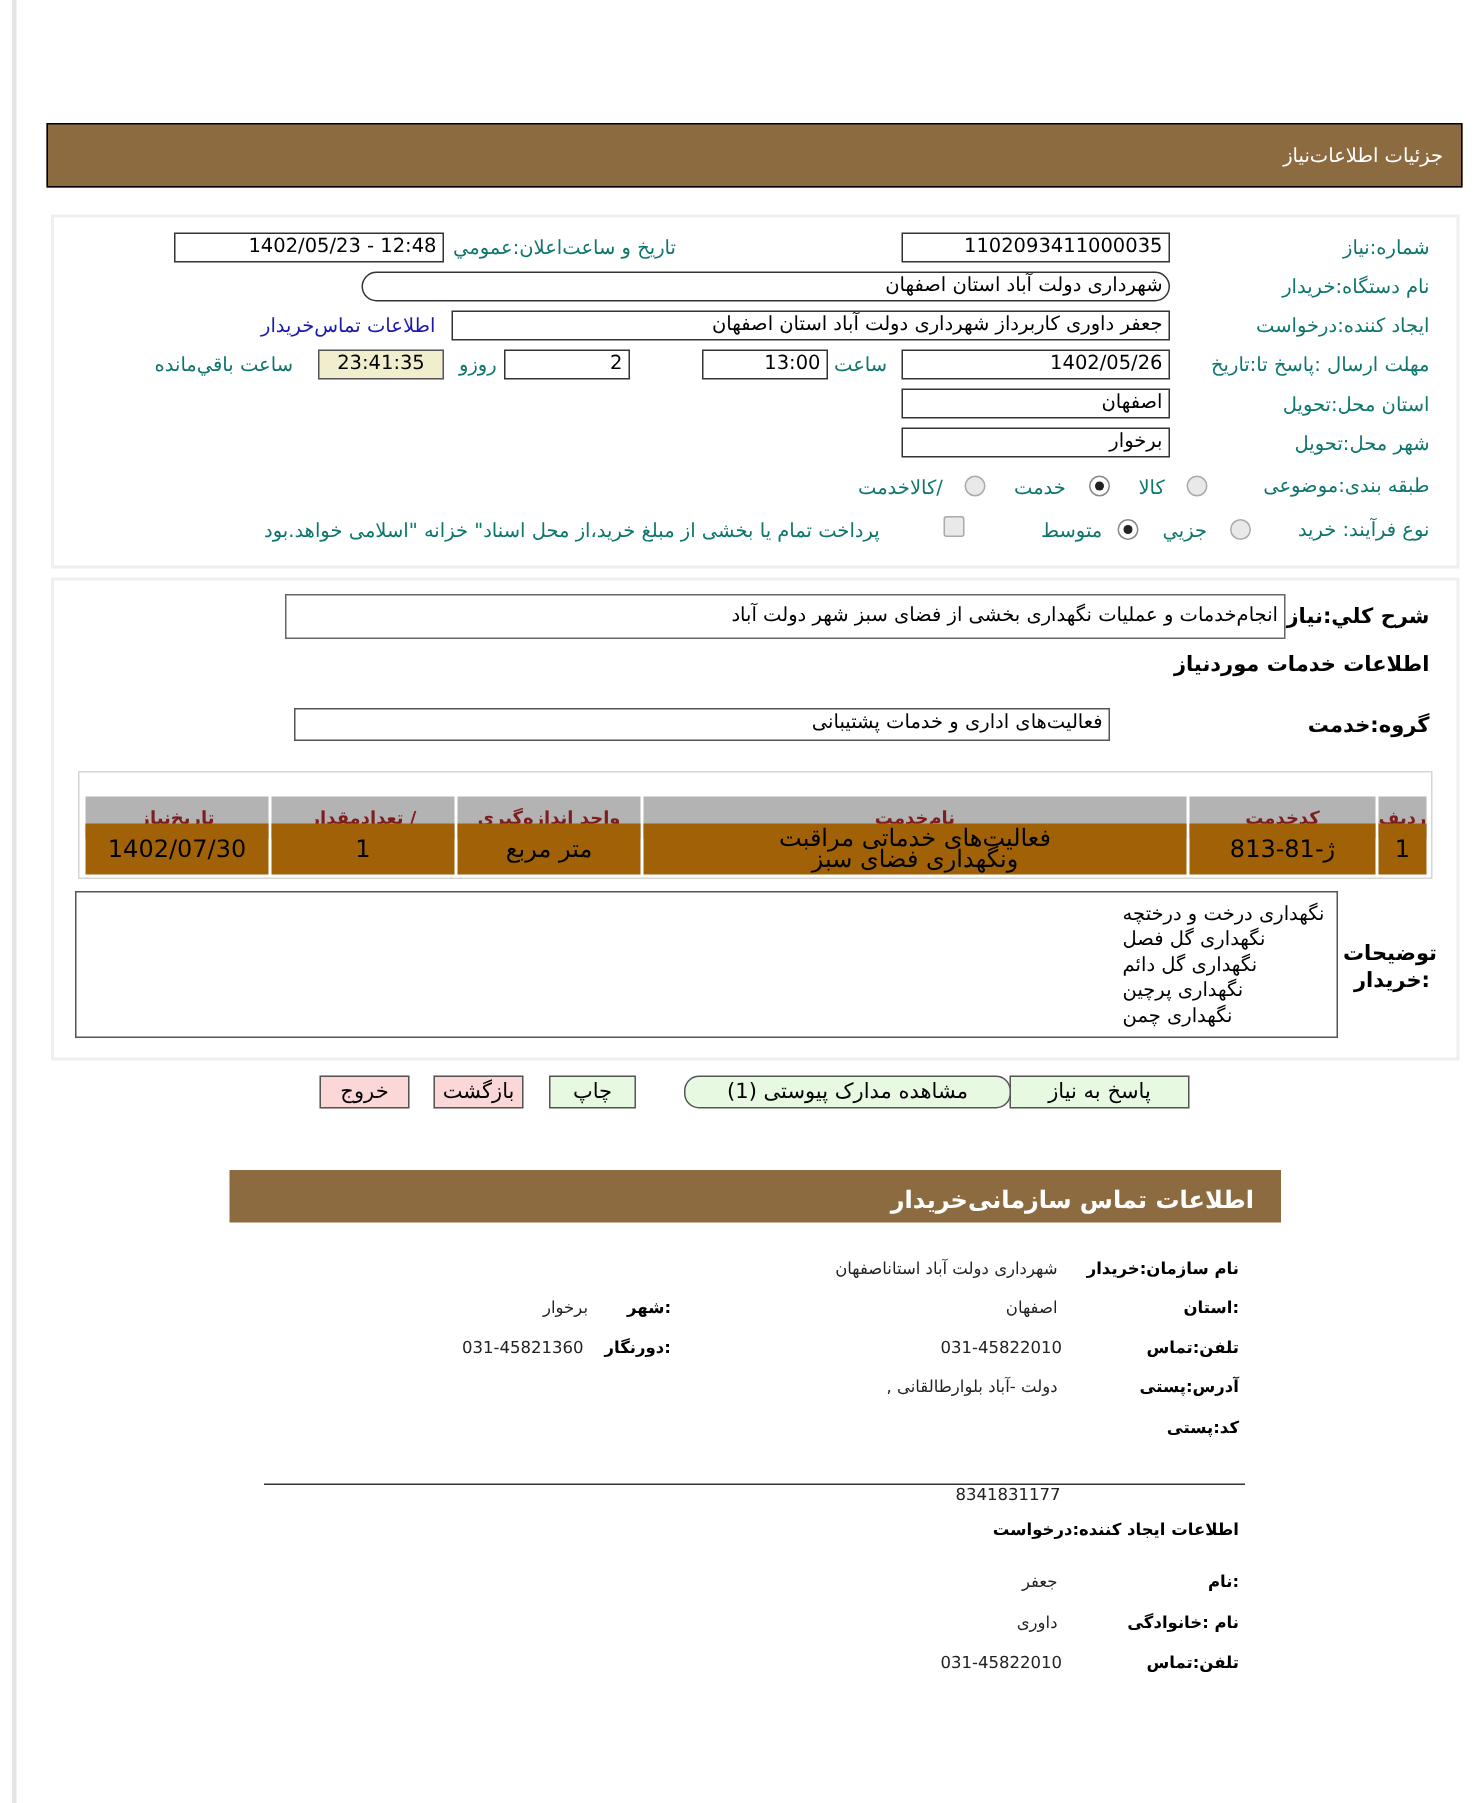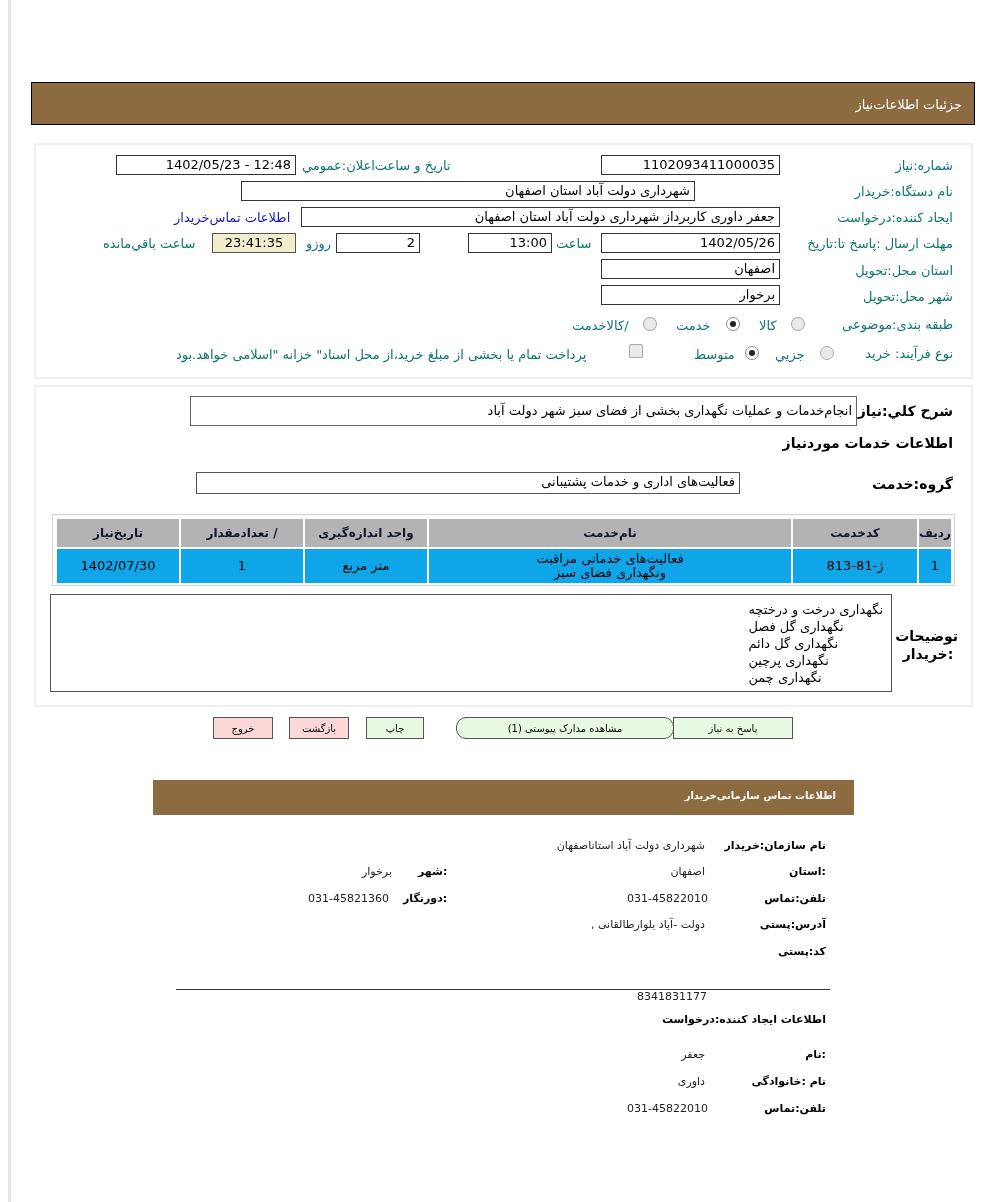--- a/index.html
+++ b/index.html
@@ -23,32 +23,32 @@
   .link { color: #1a1ab0; font-size: 13px; direction: rtl; white-space: nowrap; }
 
   .radio { width: 14px; height: 14px; border-radius: 50%; border: 1px solid #aaa; background: #e9e9e9; }
   .radio.on { background: #fff; border-color: #888; }
   .radio.on::after { content: ""; position: absolute; left: 3px; top: 3px; width: 6px; height: 6px; border-radius: 50%; background: #222; }
   .chk { width: 14px; height: 14px; border: 1px solid #aaa; background: #e9e9e9; border-radius: 2px; }
 
   .bold { font-weight: bold; font-size: 14px; direction: rtl; white-space: nowrap; }
 
   .tbl-wrap { left: 52px; top: 514px; width: 903px; height: 72px; border: 1px solid #d5d5d5; background: #fff; }
-  .th { position: absolute; top: 4px; height: 28px; background: #b3b3b3; font-weight: bold; font-size: 12px; display: flex; align-items: center; justify-content: center; direction: rtl; color: #0f172a; }
-  .td { position: absolute; top: 34px; height: 34px; background: #0ea5e9; font-size: 13px; display: flex; align-items: center; justify-content: center; direction: rtl; text-align: center; line-height: 14px; }
+  .th { position: absolute; top: 16px; height: 28px; background: #b3b3b3; font-weight: bold; font-size: 12px; display: flex; align-items: center; justify-content: center; direction: rtl; color: #7f1d1d; }
+  .td { position: absolute; top: 34px; height: 34px; background: #a16207; font-size: 16px; display: flex; align-items: center; justify-content: center; direction: rtl; text-align: center; line-height: 14px; }
 
   .desc-box { left: 50px; top: 594px; width: 842px; height: 98px; border: 1px solid #555; background: #fff; }
   .desc-lines { position: absolute; right: 8px; top: 6px; direction: rtl; text-align: left; font-size: 13px; line-height: 17px; }
 
-  .btn { position: absolute; top: 717px; height: 22px; border: 1px solid #555; font-size: 10px; display: flex; align-items: center; justify-content: center; direction: rtl; white-space: nowrap; cursor: pointer; }
+  .btn { position: absolute; top: 717px; height: 22px; border: 1px solid #555; font-size: 14px; display: flex; align-items: center; justify-content: center; direction: rtl; white-space: nowrap; cursor: pointer; }
   .btn.green { background: #e8f9e2; }
   .btn.red { background: #fbd7d7; }
 
   .bar2 { left: 153px; top: 780px; width: 701px; height: 35px; background: #8d6b40; }
-  .bar2 .t { position: absolute; right: 18px; top: 10px; color: #fff; font-weight: bold; font-size: 10px; direction: rtl; white-space: nowrap; }
+  .bar2 .t { position: absolute; right: 18px; top: 10px; color: #fff; font-weight: bold; font-size: 16px; direction: rtl; white-space: nowrap; }
 
   .cl { font-weight: bold; font-size: 11px; direction: rtl; white-space: nowrap; }
   .cv { font-size: 11px; direction: rtl; white-space: nowrap; color: #222; }
   .hr { left: 176px; top: 989px; width: 654px; height: 1px; background: #333; }
 </style>
 </head>
 <body>
 
 <div class="abs left-rule"></div>
 
@@ -57,21 +57,21 @@
 </div>
 
 <div class="abs panel p1"></div>
 
 <span class="abs lbl" style="right:35px; top:158px;">شماره:نیاز</span>
 <div class="abs fld ltr" style="left:601px; top:155px; width:179px;">1102093411000035</div>
 <span class="abs lbl" style="left:302px; top:158px;">تاریخ و ساعت‌اعلان:عمومي</span>
 <div class="abs fld ltr" style="left:116px; top:155px; width:180px;">1402/05/23 - 12:48</div>
 
 <span class="abs lbl" style="right:35px; top:184px;">نام دستگاه:خریدار</span>
-<div class="abs fld rtl" style="left:241px; top:181px; width:454px;">شهرداری دولت آباد استان اصفهان</div>
+<div class="abs fld rtl" style="left:241px; top:181px; width:539px;border-radius:10px;">شهرداری دولت آباد استان اصفهان</div>
 
 <span class="abs lbl" style="right:35px; top:210px;">ایجاد کننده:درخواست</span>
 <div class="abs fld rtl" style="left:301px; top:207px; width:479px;">جعفر داوری کاربرداز شهرداری دولت آباد استان اصفهان</div>
 <span class="abs link" style="left:174px; top:210px;">اطلاعات تماس‌خریدار</span>
 
 <span class="abs lbl" style="right:35px; top:236px;">مهلت ارسال :پاسخ تا:تاریخ</span>
 <div class="abs fld ltr" style="left:601px; top:233px; width:179px;">1402/05/26</div>
 <span class="abs lbl" style="left:556px; top:236px;">ساعت</span>
 <div class="abs fld ltr" style="left:468px; top:233px; width:84px;">13:00</div>
 <div class="abs fld ltr" style="left:336px; top:233px; width:84px;">2</div>

